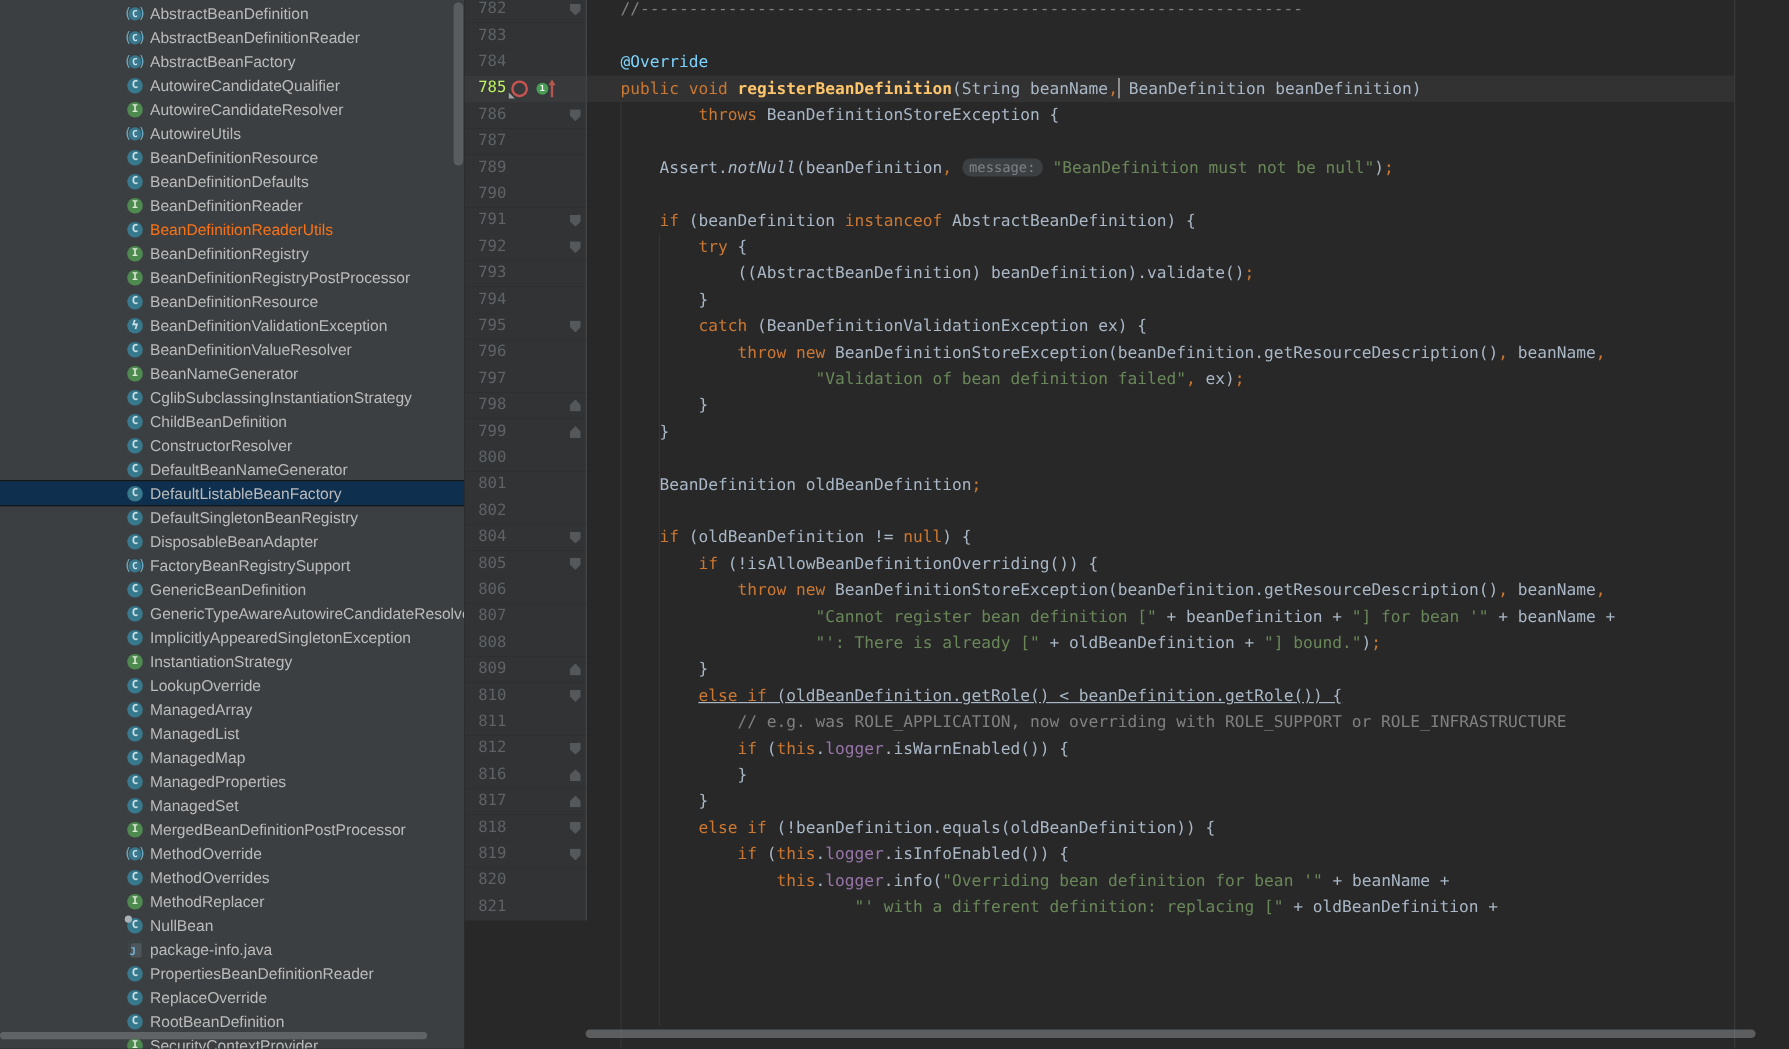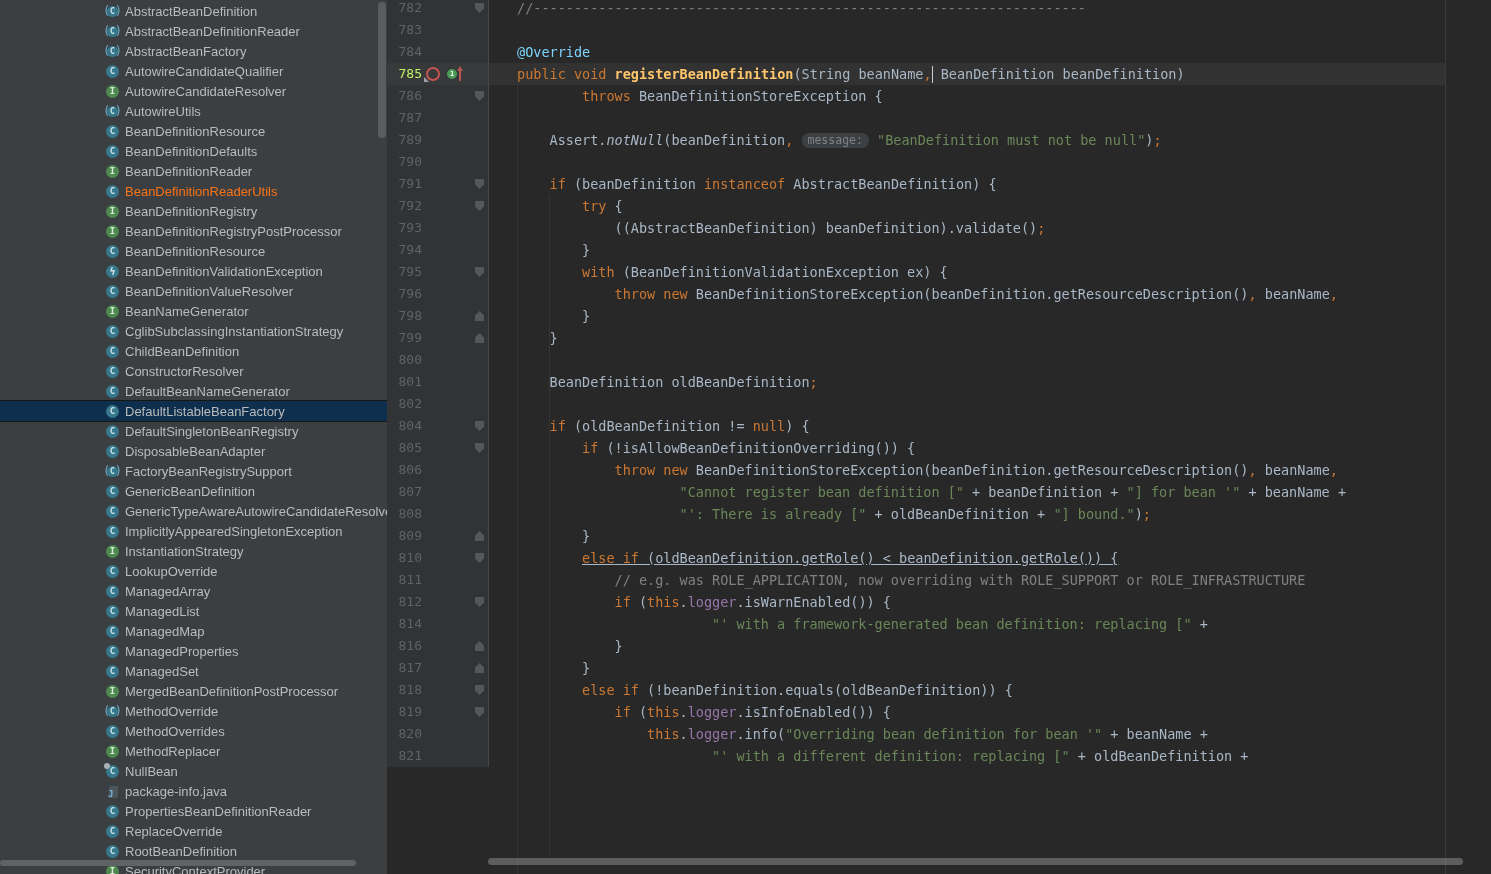--- a/index.html
+++ b/index.html
@@ -439,27 +439,33 @@
           <div class="gcell">
             <span class="num">794</span>
           </div>
           <div class="code" style="padding-left: 93px;"><span class="tk-p">}</span></div>
         </div>
         <div class="eline">
           <div class="gcell">
             <span class="num">795</span>
             <span class="fold d"></span>
           </div>
-          <div class="code" style="padding-left: 93px;"><span class="tk-k">with</span><span class="tk-p"> (BeanDefinitionValidationException ex) {</span></div>
+          <div class="code" style="padding-left: 93px;"><span class="tk-k">catch</span><span class="tk-p"> (BeanDefinitionValidationException ex) {</span></div>
         </div>
         <div class="eline">
           <div class="gcell">
             <span class="num">796</span>
           </div>
           <div class="code" style="padding-left: 125.5px;"><span class="tk-k">throw</span><span class="tk-p"> </span><span class="tk-k">new</span><span class="tk-p"> BeanDefinitionStoreException(beanDefinition.getResourceDescription()</span><span class="tk-o">,</span><span class="tk-p"> beanName</span><span class="tk-o">,</span></div>
+        </div>
+        <div class="eline">
+          <div class="gcell">
+            <span class="num">797</span>
+          </div>
+          <div class="code" style="padding-left: 190.5px;"><span class="tk-s">"Validation of bean definition failed"</span><span class="tk-o">,</span><span class="tk-p"> ex)</span><span class="tk-o">;</span></div>
         </div>
         <div class="eline">
           <div class="gcell">
             <span class="num">798</span>
             <span class="fold u"></span>
           </div>
           <div class="code" style="padding-left: 93px;"><span class="tk-p">}</span></div>
         </div>
         <div class="eline">
           <div class="gcell">
@@ -537,26 +543,20 @@
             <span class="num">811</span>
           </div>
           <div class="code" style="padding-left: 125.5px;"><span class="tk-c">// e.g. was ROLE_APPLICATION, now overriding with ROLE_SUPPORT or ROLE_INFRASTRUCTURE</span></div>
         </div>
         <div class="eline">
           <div class="gcell">
             <span class="num">812</span>
             <span class="fold d"></span>
           </div>
           <div class="code" style="padding-left: 125.5px;"><span class="tk-k">if</span><span class="tk-p"> (</span><span class="tk-k">this</span><span class="tk-p">.</span><span class="tk-f">logger</span><span class="tk-p">.isWarnEnabled()) {</span></div>
-        </div>
-        <div class="eline">
-          <div class="gcell">
-            <span class="num">814</span>
-          </div>
-          <div class="code" style="padding-left: 223px;"><span class="tk-s">"' with a framework-generated bean definition: replacing ["</span><span class="tk-p"> +</span></div>
         </div>
         <div class="eline">
           <div class="gcell">
             <span class="num">816</span>
             <span class="fold u"></span>
           </div>
           <div class="code" style="padding-left: 125.5px;"><span class="tk-p">}</span></div>
         </div>
         <div class="eline">
           <div class="gcell">

